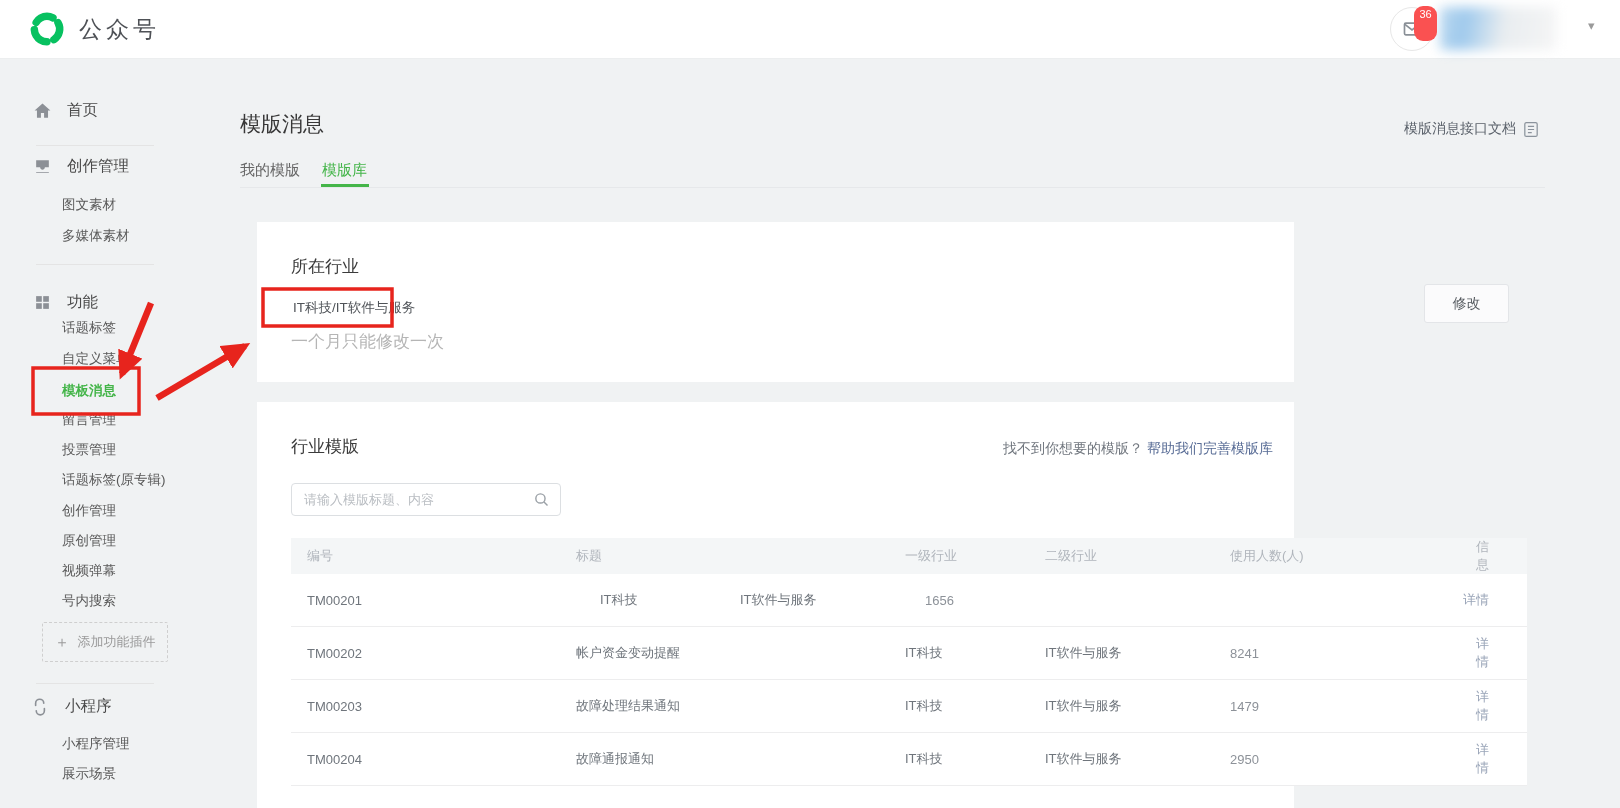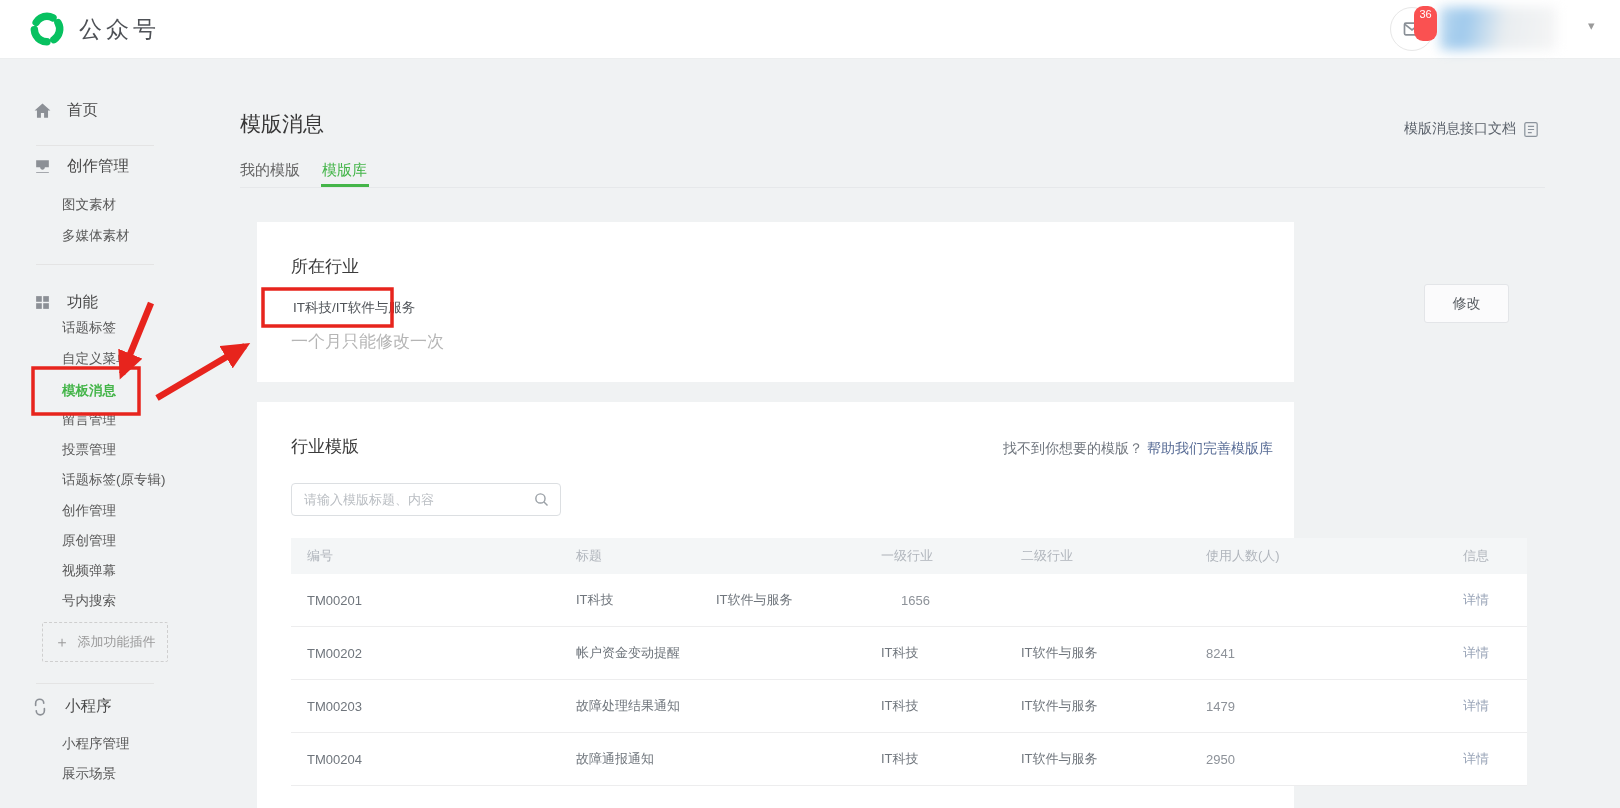--- a/index.html
+++ b/index.html
@@ -56,21 +56,21 @@
   .search-box{position:absolute;left:34px;top:81px;width:270px;height:33px;border:1px solid #dcdfe2;border-radius:4px;background:#fff;box-sizing:border-box;}
   .search-box input{position:absolute;left:0;top:0;width:232px;height:31px;border:0;outline:none;padding:0 0 0 12px;font-size:13px;color:#555;background:transparent;font-family:inherit;}
   .search-box input::placeholder{color:#b9bdc2;}
   .search-ic{position:absolute;right:10px;top:7px;color:#9aa0a6;}
 
   .table{position:absolute;left:34px;top:136px;width:1236px;}
   .thead{display:flex;align-items:center;height:36px;background:#f4f6f7;font-size:13px;color:#b0b5bc;}
   .trow{display:flex;align-items:center;height:52px;border-bottom:1px solid #ededee;font-size:13px;color:#6f757c;background:#fff;}
   .c1{width:285px;padding-left:16px;box-sizing:border-box;}
   .c2{width:305px;}
-  .c3{width:140px;}
+  .c3{width:140px;margin-left:24px;}
   .c4{width:185px;}
   .c5{width:240px;}
   .c6{flex:1;text-align:right;padding-right:38px;}
   .trow .c5{color:#8d9299;}
   .trow .c6{color:#9aa5b8;cursor:pointer;}
 
   
   .watermark{position:absolute;left:1203px;top:700px;z-index:60;font-size:47px;font-weight:700;color:#0a0a0a;letter-spacing:1px;white-space:nowrap;
     text-shadow:-3px 0 #fff,3px 0 #fff,0 -3px #fff,0 3px #fff,-2px -2px #fff,2px 2px #fff,-2px 2px #fff,2px -2px #fff;}
 

